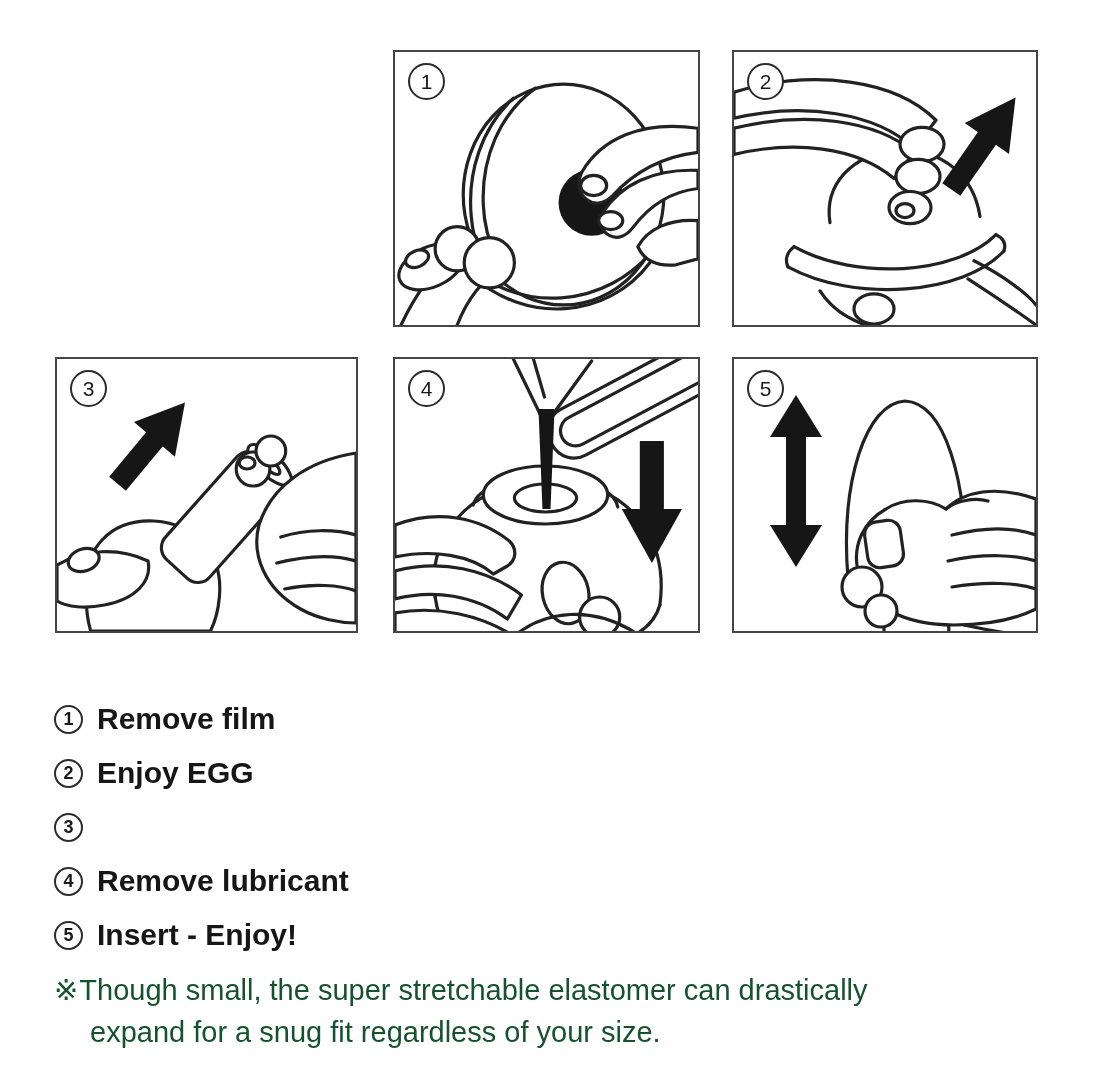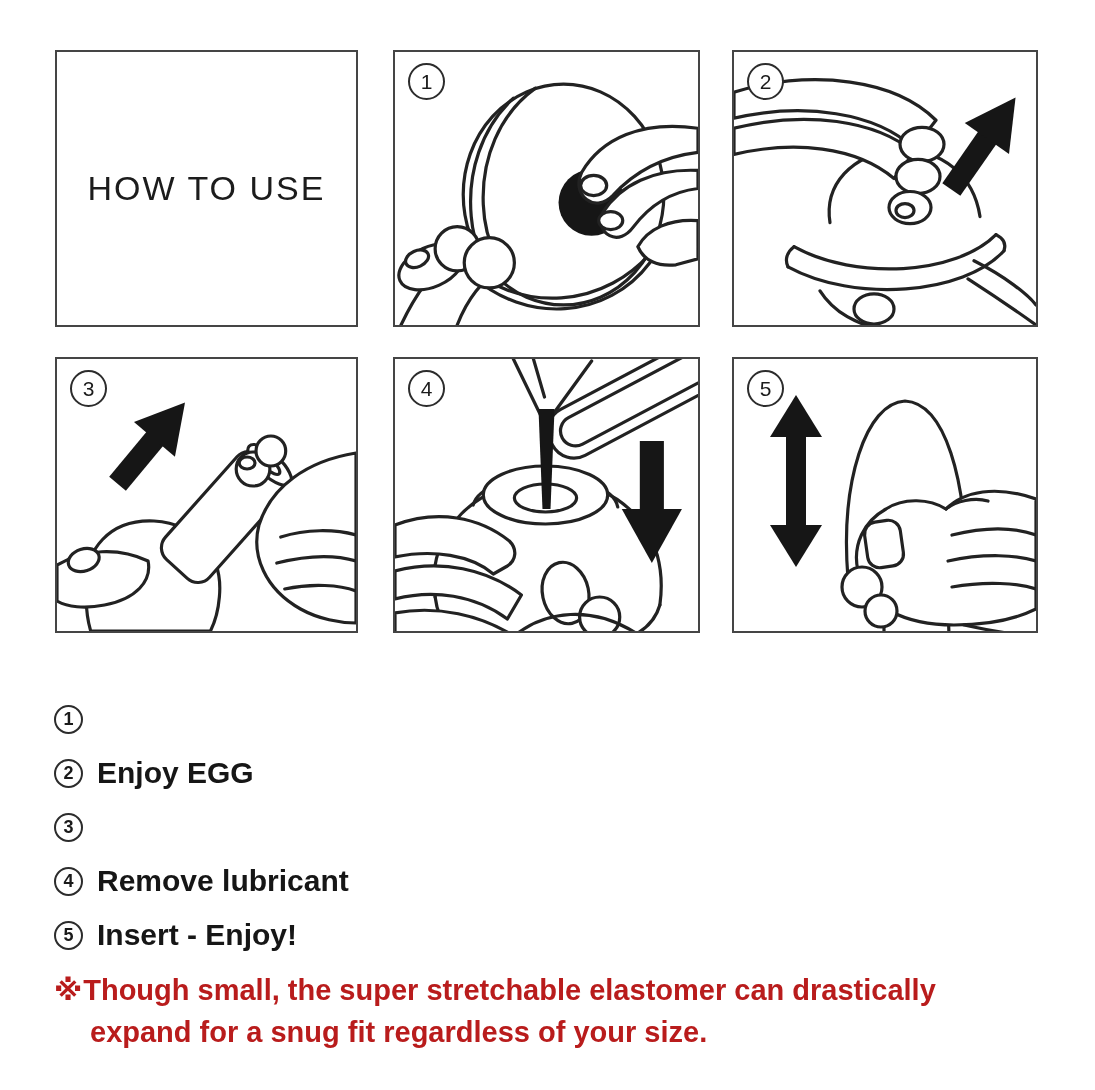--- a/index.html
+++ b/index.html
@@ -39,32 +39,29 @@
   .list{position:absolute;left:54px;top:692px;}
   .item{display:flex;align-items:center;height:54px;}
   .lnum{
     flex:0 0 auto;width:29px;height:29px;border:2px solid #2c2c2c;border-radius:50%;
     display:flex;align-items:center;justify-content:center;
     font-size:18px;font-weight:700;color:#1a1a1a;box-sizing:border-box;
   }
   .ltext{margin-left:14px;font-size:30px;font-weight:700;color:#161616;white-space:nowrap;}
 
   
-  .note{position:absolute;left:54px;top:969px;font-size:29px;font-weight:700;color:#b91c1c;line-height:42px;}
+  .note{position:absolute;left:54px;top:969px;font-size:29px;font-weight:400;color:#14532d;line-height:42px;}
   .note .mark{font-family:"DejaVu Sans","Liberation Sans",sans-serif;margin-right:1px;}
   .note .indent{padding-left:36px;}
 </style>
 </head>
 <body>
 
 <div class="stage">
 
-  <div class="panel" id="p-title">
-    <div class="howto">HOW TO USE</div>
-  </div>
 
   <div class="panel" id="p1">
     <svg class="art" viewBox="0 0 302 272" preserveAspectRatio="none">
       <ellipse class="s" cx="168" cy="142" rx="100" ry="110"></ellipse>
       <path class="s" d="M140,36 C104,62 86,106 88,152 C89,176 96,198 108,216"></path>
       <path class="s" d="M118,46 C86,76 72,120 76,164 C78,188 86,208 98,226"></path>
       <path class="s" d="M108,216 C92,216 76,210 64,200"></path>
       <path class="s" d="M64,206 C122,264 212,256 260,194"></path>
       <path class="s" d="M76,222 C130,272 212,266 254,210"></path>
       <circle class="k" cx="196" cy="150" r="33"></circle>
@@ -182,20 +179,21 @@
       <circle class="w" cx="128" cy="228" r="20"></circle>
       <circle class="w" cx="147" cy="252" r="16"></circle>
       <path class="s" d="M230,266 C258,272 284,276 302,278"></path>
     </svg>
     <div class="badge">5</div>
   </div>
 
   <div class="list">
     <div class="item">
       <span class="lnum">1</span>
+      <span class="ltext">Remove film</span>
     </div>
     <div class="item">
       <span class="lnum">2</span>
       <span class="ltext">Enjoy EGG</span>
     </div>
     <div class="item">
       <span class="lnum">3</span>
     </div>
     <div class="item">
       <span class="lnum">4</span>

